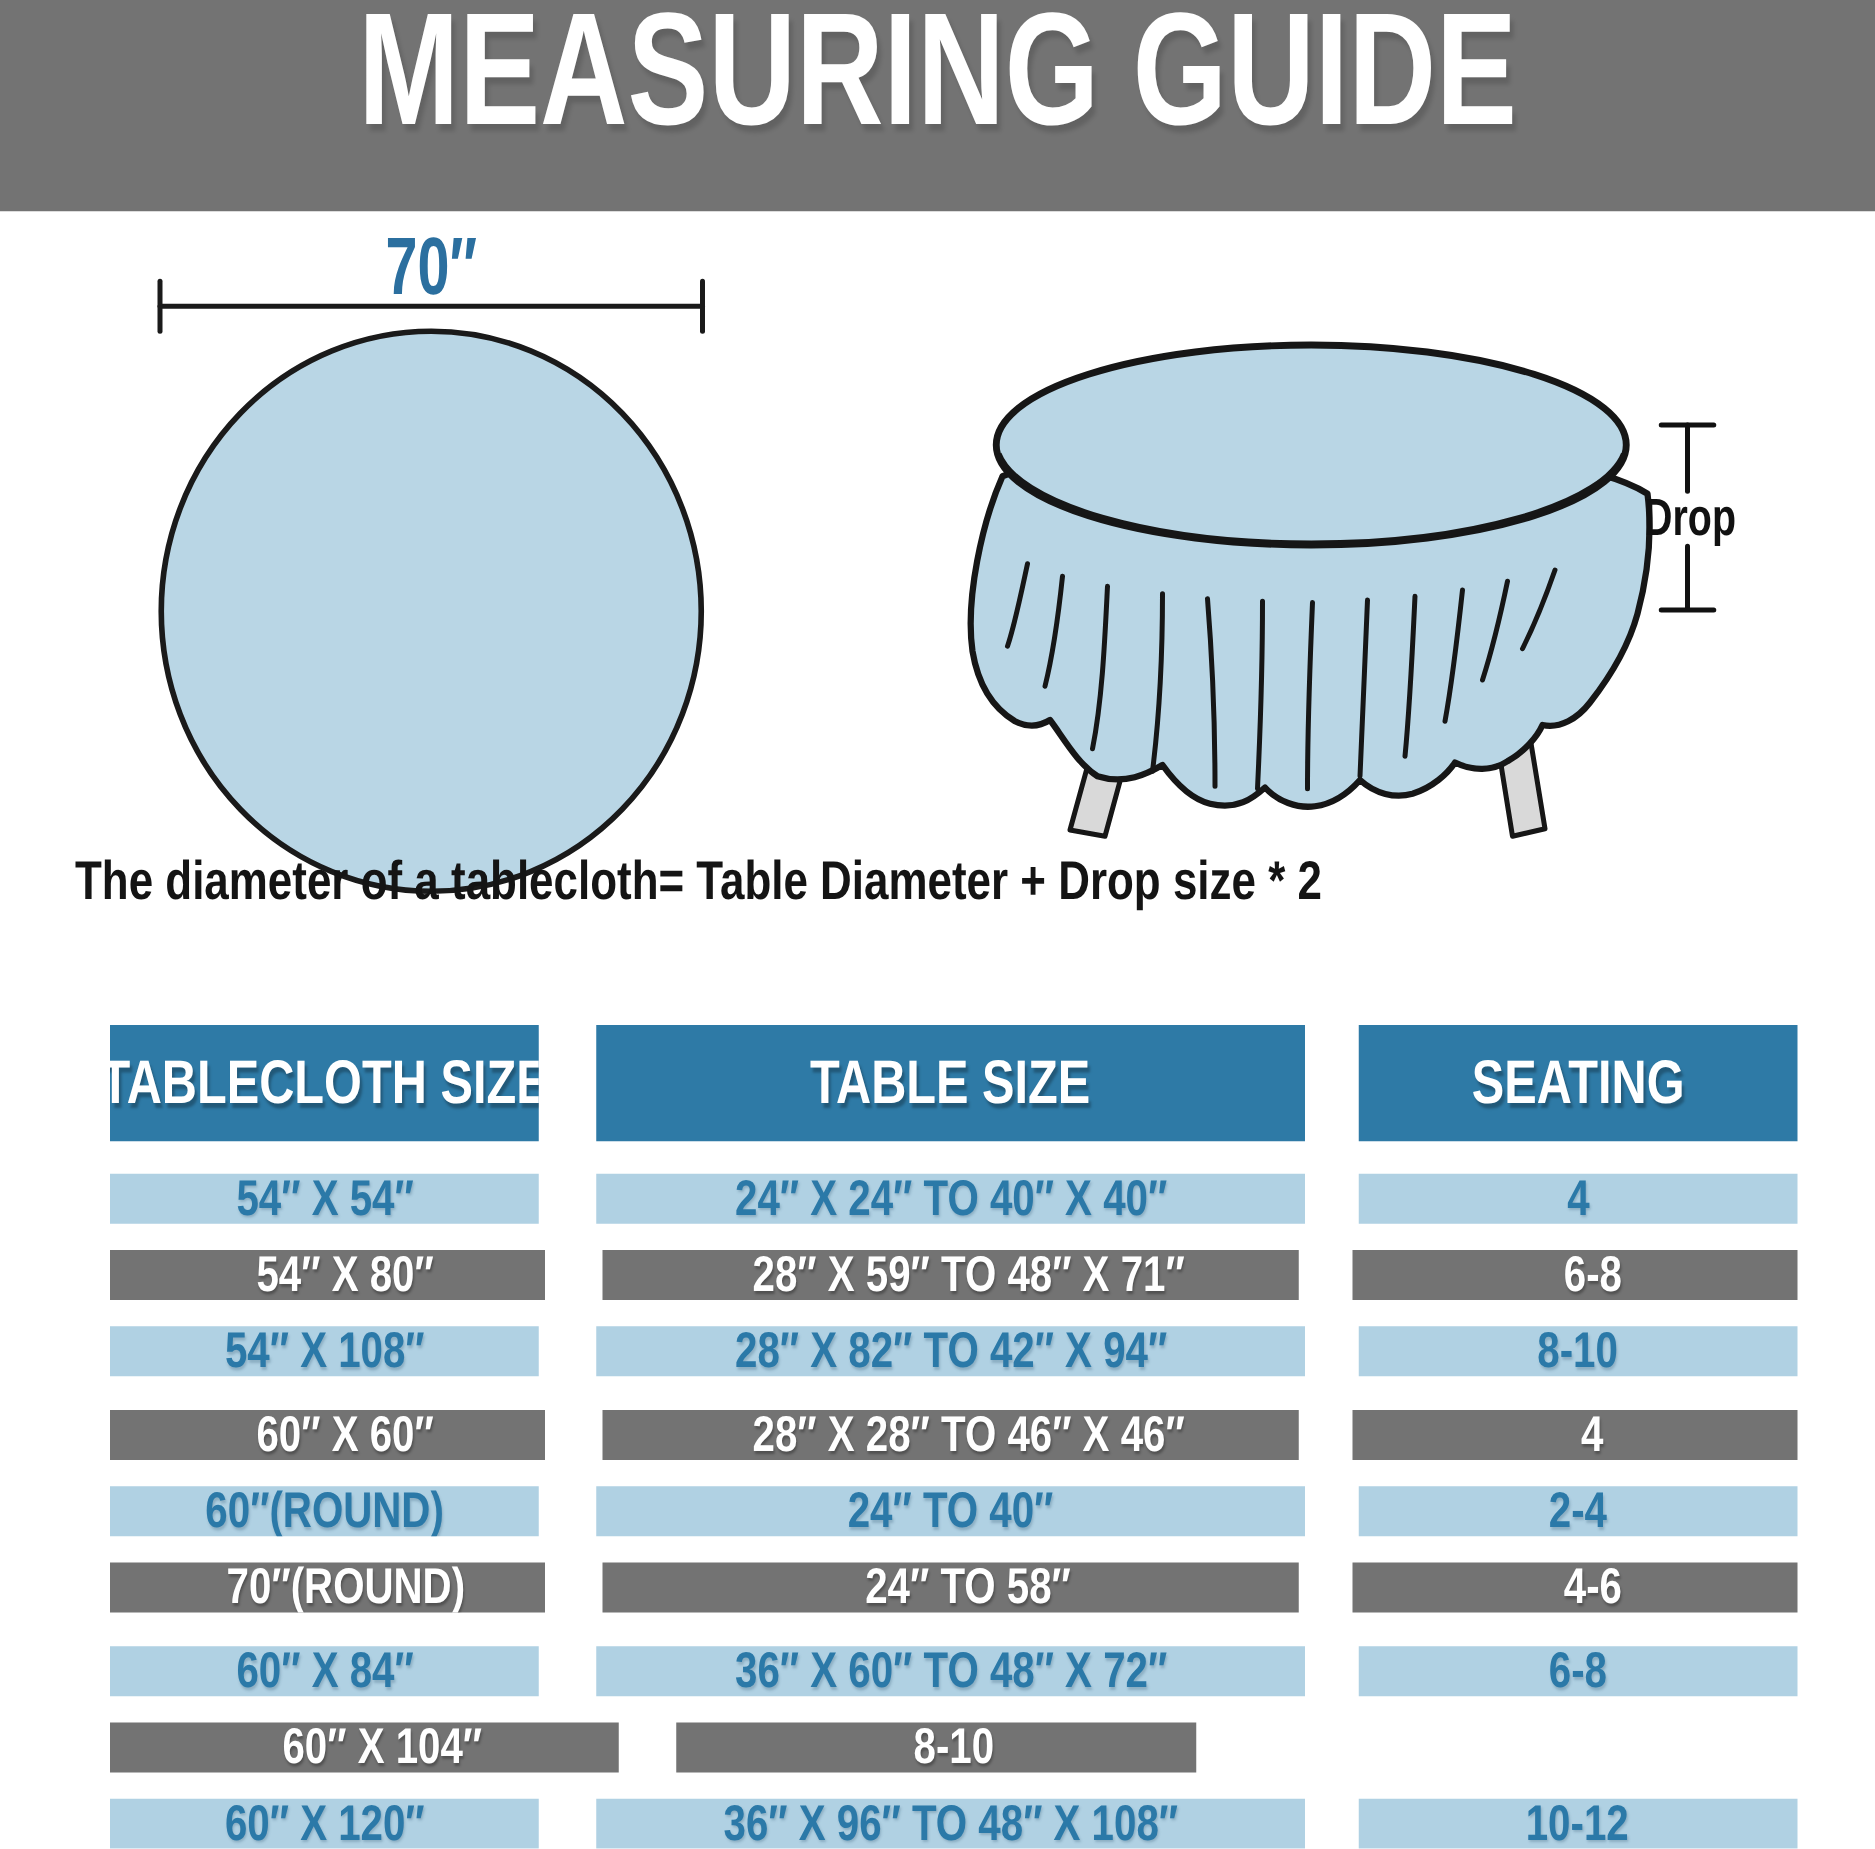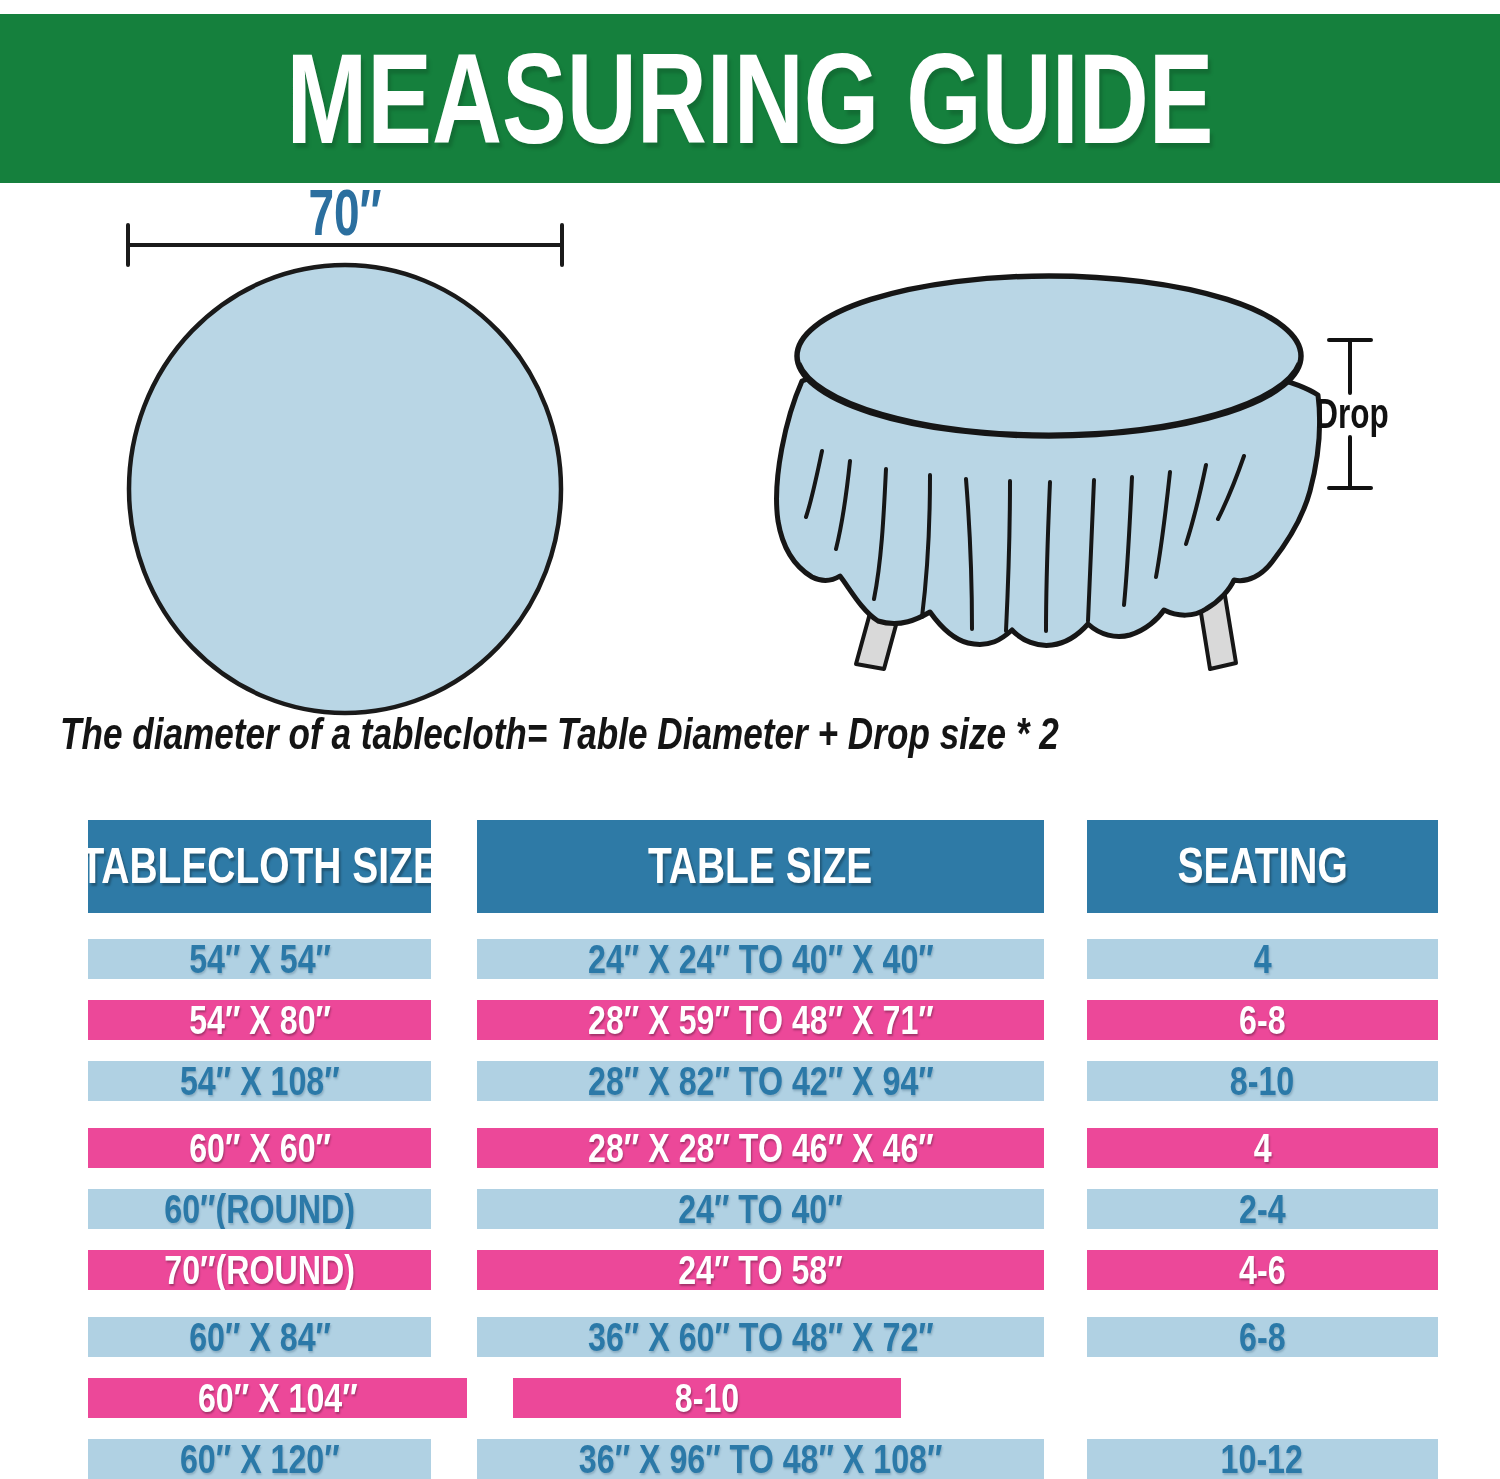--- a/index.html
+++ b/index.html
@@ -1,48 +1,48 @@
 <!DOCTYPE html>
 <html><head>
 <meta charset="utf-8">
 <style>
   html,body{margin:0;padding:0;background:#ffffff;}
   .page{position:relative;width:1500px;height:1479px;overflow:hidden;background:#ffffff;
         font-family:"Liberation Sans",sans-serif;}
 
   
-  .banner{position:absolute;left:0;top:14px;width:1500px;height:169px;background:#15803d;
-          display:flex;align-items:center;justify-content:center;}
+  .banner{position:absolute;left:0;top:0;width:1500px;height:169px;background:#737373;
+          display:flex;align-items:flex-start;justify-content:center;}
   .banner .title-text{display:inline-block;font-size:97px;font-weight:bold;color:#ffffff;
           white-space:nowrap;letter-spacing:0px;transform:scale(1,1.32);
           text-shadow:3px 4px 3px rgba(0,0,0,0.15);}
 
   
   .diagram-svg{position:absolute;left:0;top:169px;}
 
   
-  .formula{position:absolute;left:60px;top:714px;width:1420px;height:70px;font-style:italic;}
+  .formula{position:absolute;left:60px;top:684px;width:1420px;height:70px;}
   .formula .formula-text{display:inline-block;font-size:37px;font-weight:bold;color:#141414;
           white-space:nowrap;transform:scale(0.95,1.18);transform-origin:left center;}
 
   
   .size-table{position:absolute;left:88px;top:820px;width:1350px;}
   .trow{display:flex;gap:34px;}
   .cell{display:flex;align-items:center;justify-content:center;overflow:hidden;}
   .c1{width:379px;margin-right:12px;}
   .c2{width:625px;margin-right:9px;}
   .c3{width:388px;}
   .thead{height:93px;margin-bottom:5px;}
   .thead .cell{background:#2e7aa6;}
   .thead .cell span{color:#ffffff;font-size:41px;font-weight:bold;white-space:nowrap;
           transform:scale(0.95,1.2);text-shadow:2px 3px 2px rgba(0,0,0,0.28);}
   .row{height:61px;align-items:flex-end;}
   .row.gap{margin-top:6px;}
   .row.light .cell{background:#b0d1e3;}
-  .row.dark  .cell{background:#ec4899;}
+  .row.dark  .cell{background:#737373;padding-left:28px;}
   .row .cell span{font-size:35px;font-weight:bold;white-space:nowrap;transform:scale(0.92,1.15);}
   .row.light .cell span{color:#2b79a8;text-shadow:1px 2px 2px rgba(30,70,100,0.25);}
   .row.dark  .cell span{color:#ffffff;text-shadow:1px 2px 2px rgba(0,0,0,0.3);}
 </style>
 </head>
 <body>
 
 <div class="page">
 
   <div class="banner">

